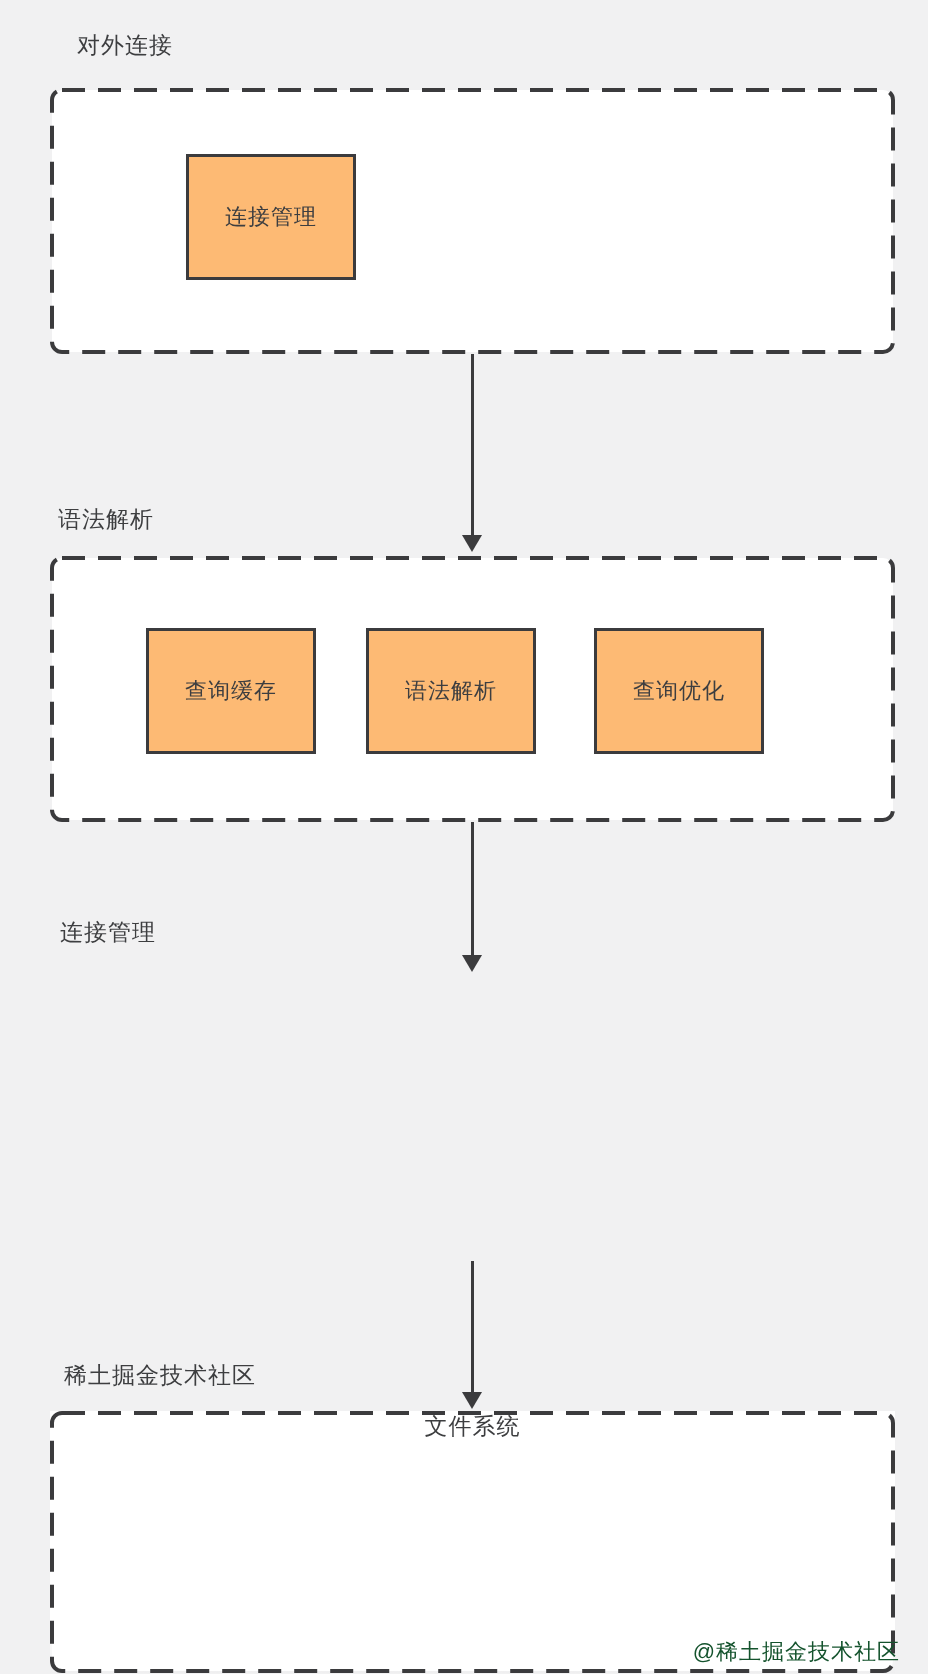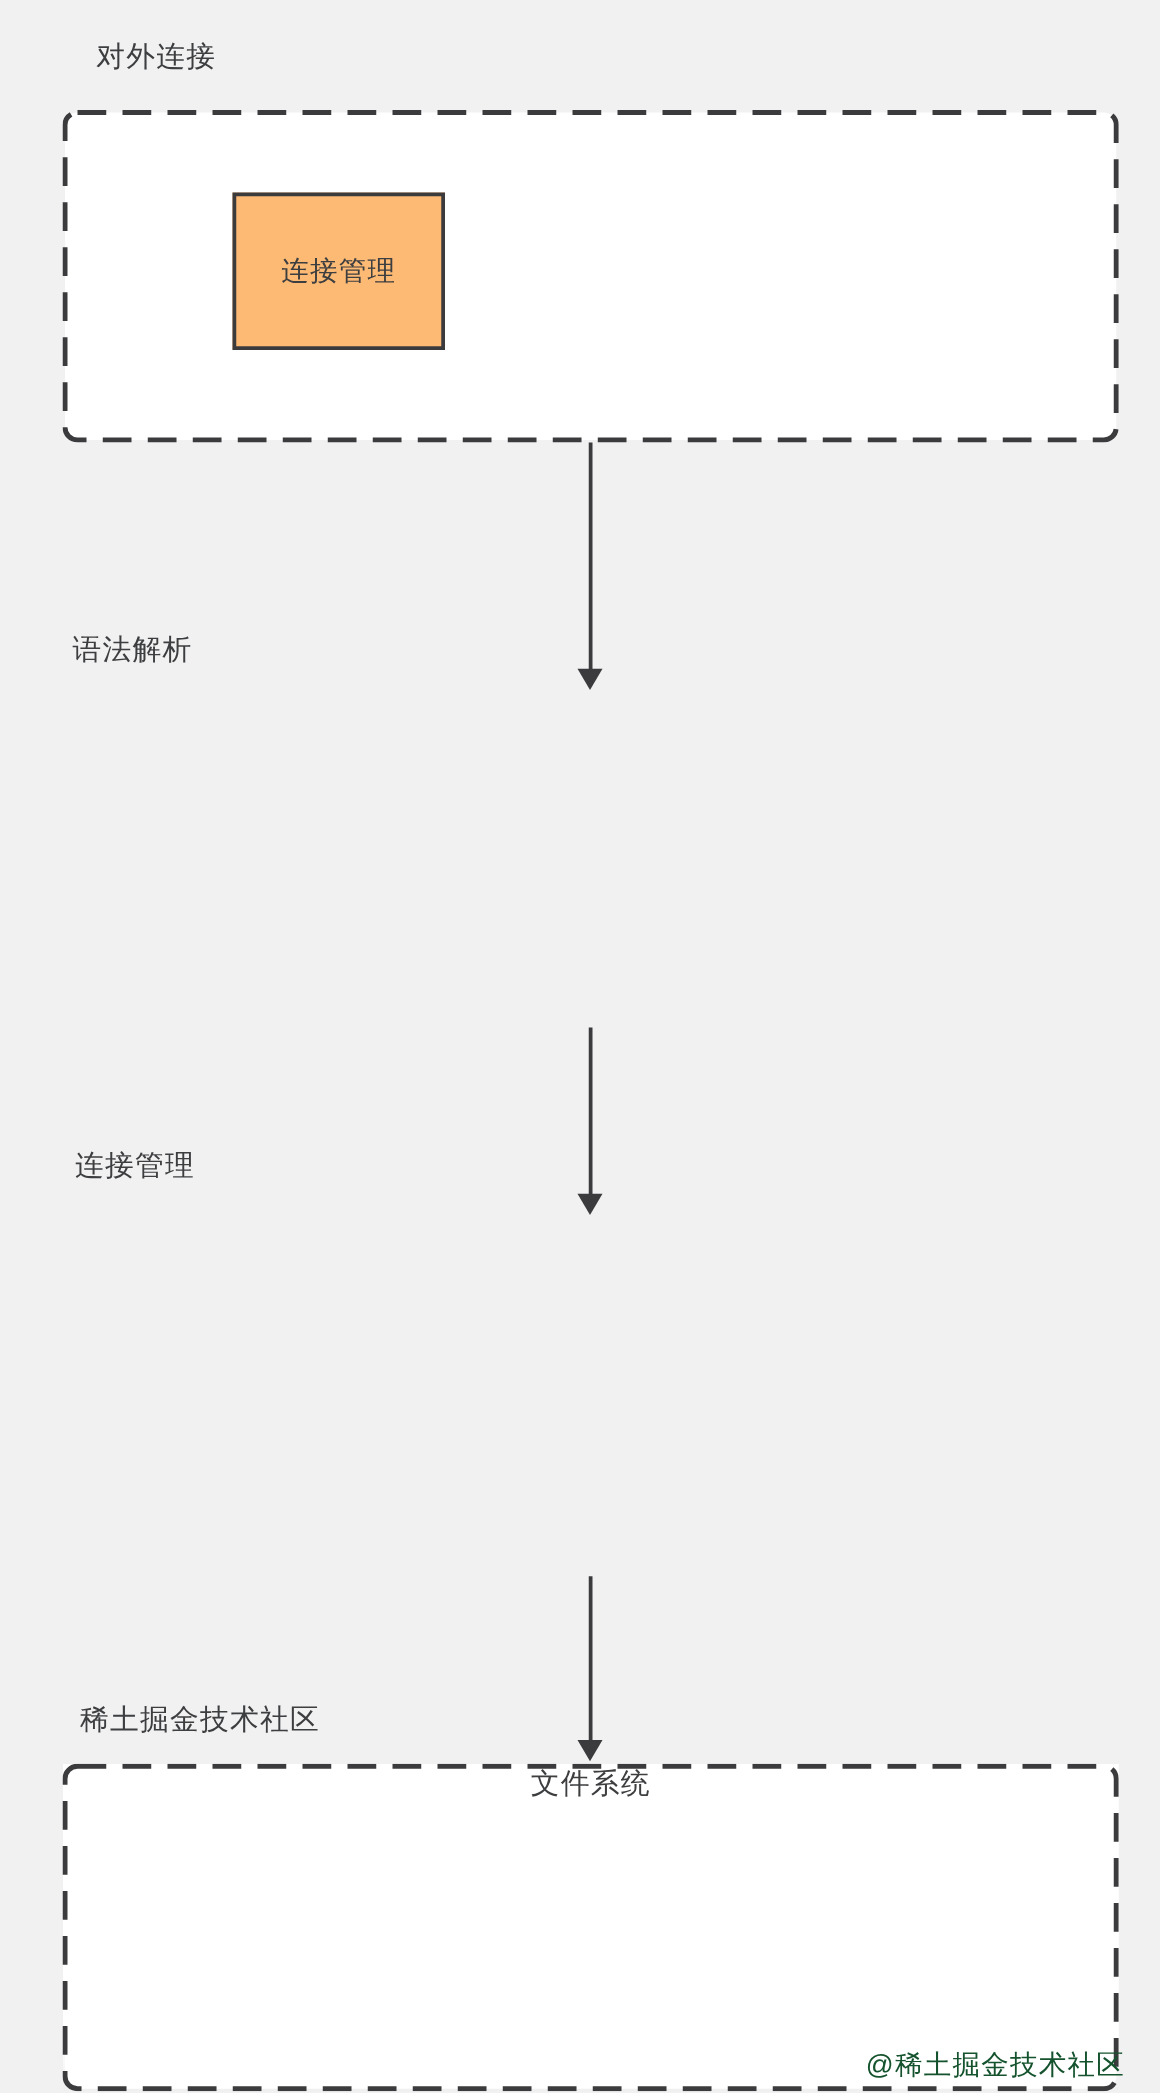--- a/index.html
+++ b/index.html
@@ -125,20 +125,34 @@
       <span>连接管理</span>
     </div>
   </div>
 
   <div class="arrow" id="arr1">
     <span class="shaft"></span>
     <span class="head"></span>
   </div>
 
   <div class="layer-label" id="lbl2">语法解析</div>
+  <div class="section" id="sec2">
+    <svg class="dash-frame" width="845" height="266" viewBox="0 0 845 266">
+      <rect x="2" y="2" width="841" height="262" rx="10" ry="10" fill="#ffffff" stroke="#3b3b3d" stroke-width="4" stroke-dasharray="23 13"></rect>
+    </svg>
+    <div class="node" id="s2n1">
+      <span>查询缓存</span>
+    </div>
+    <div class="node" id="s2n2">
+      <span>语法解析</span>
+    </div>
+    <div class="node" id="s2n3">
+      <span>查询优化</span>
+    </div>
+  </div>
 
   <div class="arrow" id="arr2">
     <span class="shaft"></span>
     <span class="head"></span>
   </div>
 
   <div class="layer-label" id="lbl3">连接管理</div>
 
   <div class="arrow" id="arr3">
     <span class="shaft"></span>

